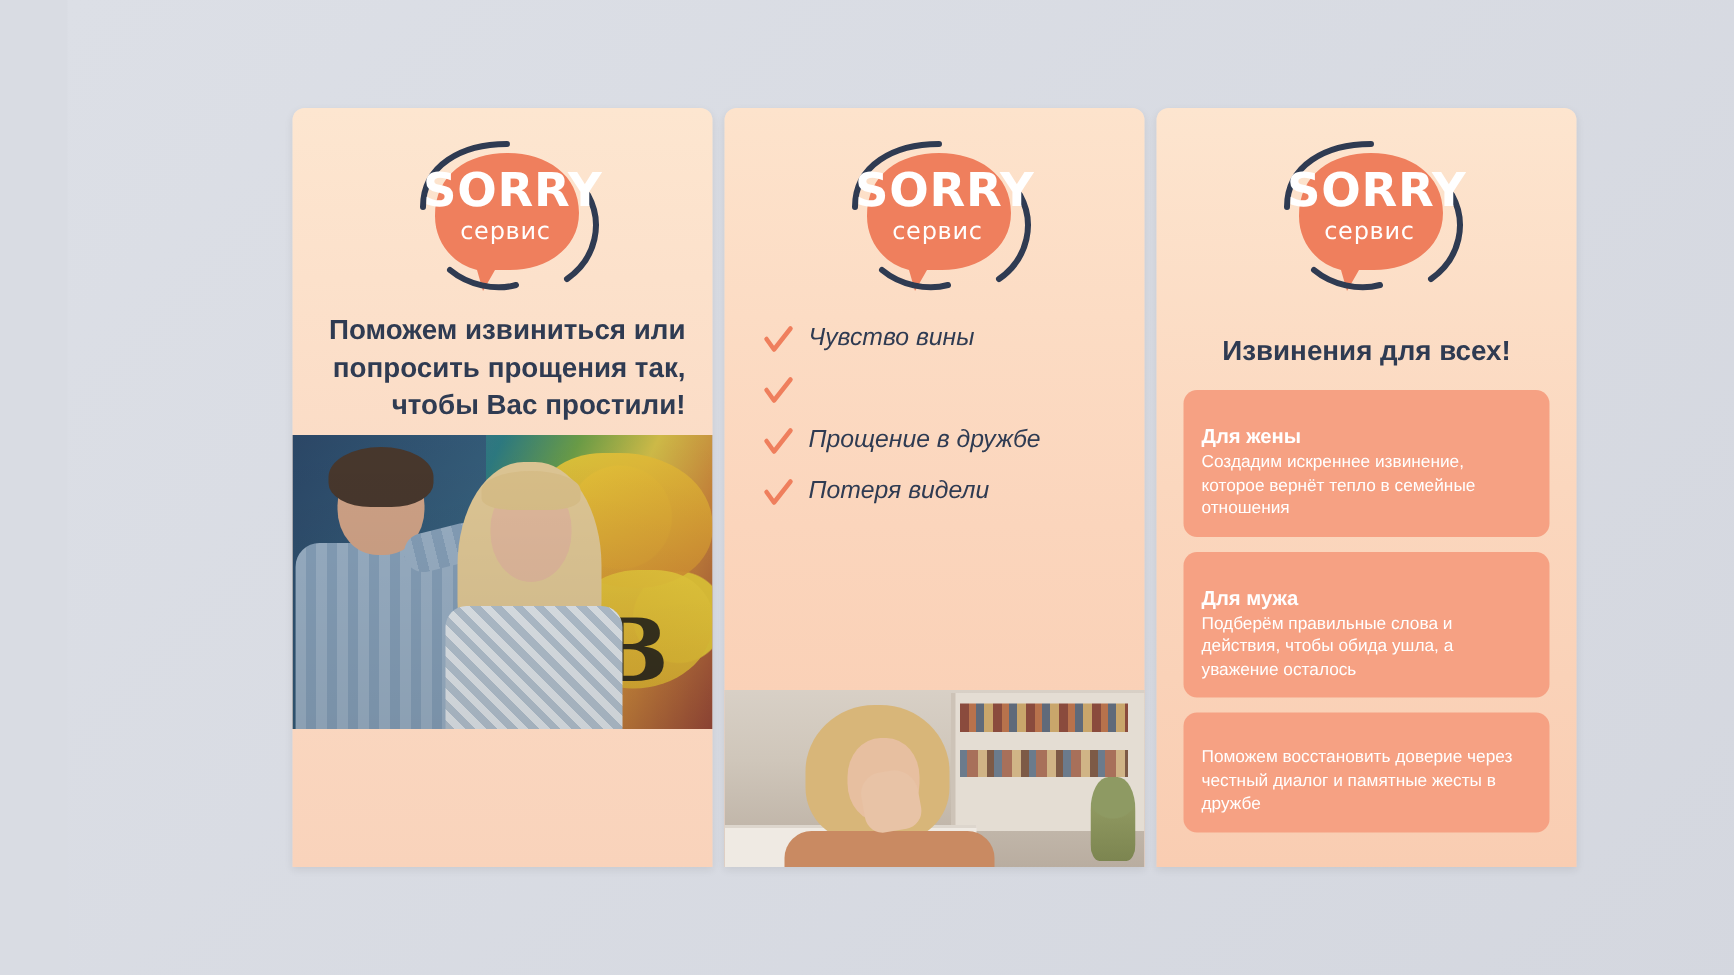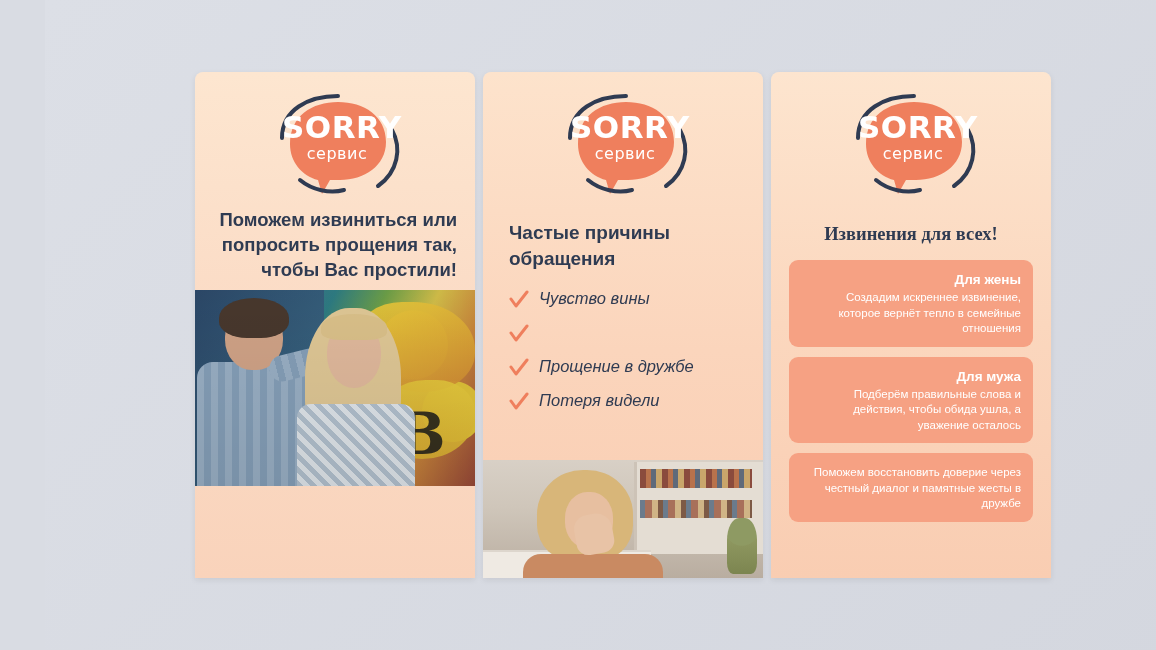--- a/index.html
+++ b/index.html
@@ -47,21 +47,21 @@
   .headline{
     color:#2f3b52;font-weight:bold;font-size:18.5px;line-height:1.35;
     text-align:right;margin:10px 18px 0;
   }
   .headline2{
     color:#2f3b52;font-weight:bold;font-size:19px;line-height:1.35;
     text-align:left;margin:22px 26px 0;
   }
   .headline3{
     color:#2f3b52;font-weight:bold;font-size:18.5px;line-height:1.3;
-    text-align:center;margin:24px 14px 0;font-family:Liberation Serif, serif;
+    text-align:center;margin:24px 14px 0;
   }
 
   
   .photo1{
     position:absolute;left:0;top:218px;width:280px;height:196px;overflow:hidden;
     background:#6f7a86;
   }
   .photo1 .graffiti{
     position:absolute;inset:0;
     background:
@@ -189,21 +189,21 @@
   }
   .woman2 .shirt{
     position:absolute;left:4px;top:84px;width:140px;height:40px;border-radius:18px 18px 0 0;
     background:#c98a62;
   }
 
   
   .blocks{margin:14px 18px 0;}
   .blk{
     background:#f6a183;color:#ffffff;border-radius:9px;
-    padding:12px 12px 10px;margin-bottom:10px;text-align:right;
+    padding:23px 12px 10px;margin-bottom:10px;text-align:left;
   }
   .blk-title{font-weight:bold;font-size:13.5px;margin-bottom:3px;}
   .blk-text{font-size:11.5px;line-height:1.35;}
 </style>
 </head>
 <body>
 
 <div class="stage">
   <div class="cards">
 
@@ -253,21 +253,20 @@
           <path d="M22 44 C22 16 48 2 78 2" fill="none" stroke="#2f3b52" stroke-width="4" stroke-linecap="round"></path>
           <path d="M132 36 C142 54 138 78 118 92" fill="none" stroke="#2f3b52" stroke-width="4" stroke-linecap="round"></path>
           <path d="M40 86 C52 96 70 100 84 96" fill="none" stroke="#2f3b52" stroke-width="4" stroke-linecap="round"></path>
         </svg>
         <div class="logo-text">
           <div class="sorry">SORRY</div>
           <div class="servis">сервис</div>
         </div>
       </div>
 
-      <div class="headline2">Частые причины обращения</div>
 
       <div class="list2">
         <div class="li">
           <span class="tick">
             <svg width="20" height="20" viewBox="0 0 20 20">
                 <path d="M2 9 L7 16 L18 2" fill="none" stroke="#ef7f5d" stroke-width="3" stroke-linecap="round" stroke-linejoin="round"></path>
               </svg>
           </span>
           <span class="li-text">Чувство вины</span>
         </div>

